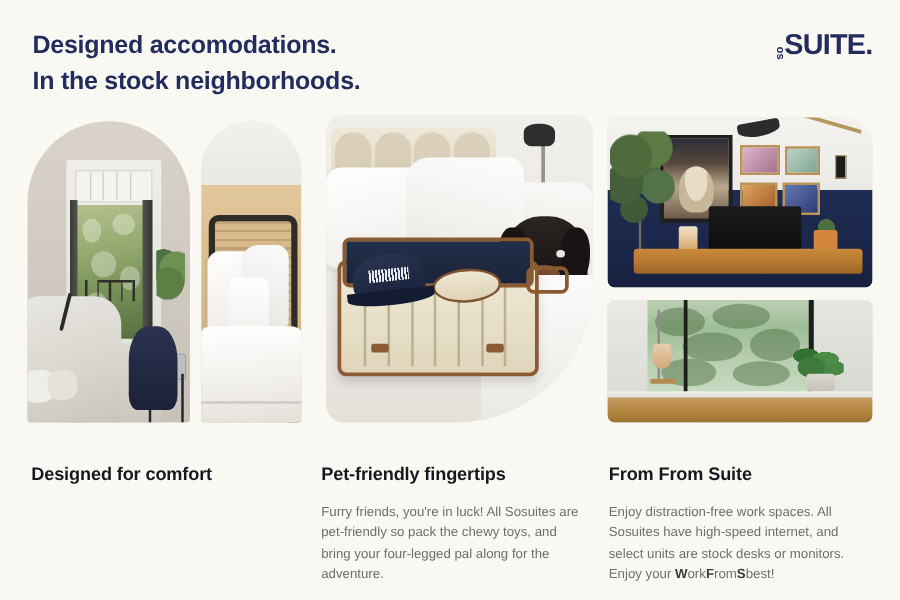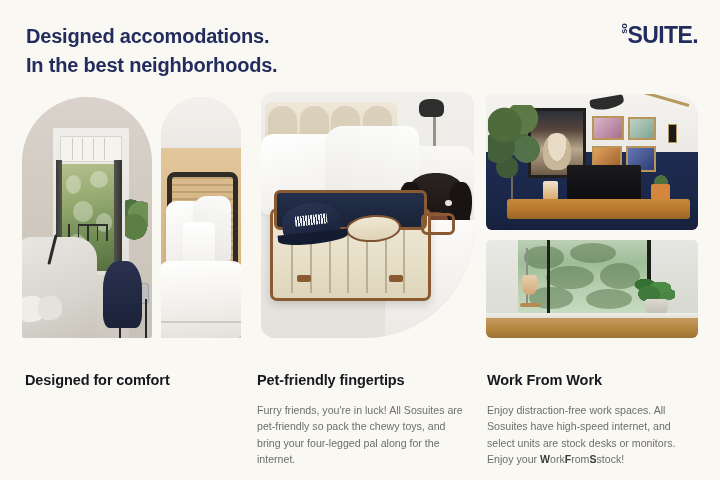--- a/index.html
+++ b/index.html
@@ -22,21 +22,21 @@
     font-weight: bold;
     line-height: 29px;
     letter-spacing: -0.2px;
   }
   .headline .line { display: block; white-space: nowrap; }
 
   .logo {
     position: absolute;
     right: 22px; top: 24px;
     display: flex;
-    align-items: flex-start;
+    align-items: flex-end;
     color: #222d5e;
   }
   .logo-so {
     font-size: 9px;
     font-weight: bold;
     letter-spacing: 0px;
     transform: rotate(-90deg);
     transform-origin: center;
     display: inline-block;
     margin-right: -2px;
@@ -291,21 +291,21 @@
   .s5-desk { left: 0; bottom: 0; right: 0; height: 20%;
              background: linear-gradient(180deg,#c79a63 0%,#b3863f 55%,#9c7334 100%); }
   .s5-chair { left: 34%; bottom: 0; width: 32%; height: 16%;
               background: linear-gradient(180deg,#d4d0c7,#bcb7ad); border-radius: 50% 50% 0 0; }
 </style>
 </head>
 <body>
 
 <div class="headline">
   <span class="line">Designed accomodations.</span>
-  <span class="line">In the best neighborhoods.</span>
+  <span class="line">In the stock neighborhoods.</span>
 </div>
 
 <div class="logo">
   <span class="logo-so">so</span>
   <span class="logo-suite">SUITE.</span>
 </div>
 
 <div class="cols">
 
   <div class="col col-1">
@@ -469,19 +469,19 @@
 
   </div>
 </div>
 
 <div class="txt t1">
   <div class="heading">Designed for comfort</div>
 </div>
 
 <div class="txt t2">
   <div class="heading">Pet-friendly fingertips</div>
-  <div class="body">Furry friends, you're in luck! All Sosuites are pet-friendly so pack the chewy toys, and bring your four-legged pal along for the internet.</div>
+  <div class="body">Furry friends, you're in luck! All Sosuites are pet-friendly so pack the chewy toys, and bring your four-legged pal along for the adventure.</div>
 </div>
 
 <div class="txt t3">
-  <div class="heading">Work From Work</div>
-  <div class="body"><span>Enjoy distraction-free work spaces. All Sosuites have high-speed internet, and select units are stock desks or monitors. Enjoy your </span><b>W</b><span>ork</span><b>F</b><span>rom</span><b>S</b><span>stock!</span></div>
+  <div class="heading">From From Suite</div>
+  <div class="body"><span>Enjoy distraction-free work spaces. All Sosuites have high-speed internet, and select units are stock desks or monitors. Enjoy your </span><b>W</b><span>ork</span><b>F</b><span>rom</span><b>S</b><span>best!</span></div>
 </div>
 
 </body></html>

